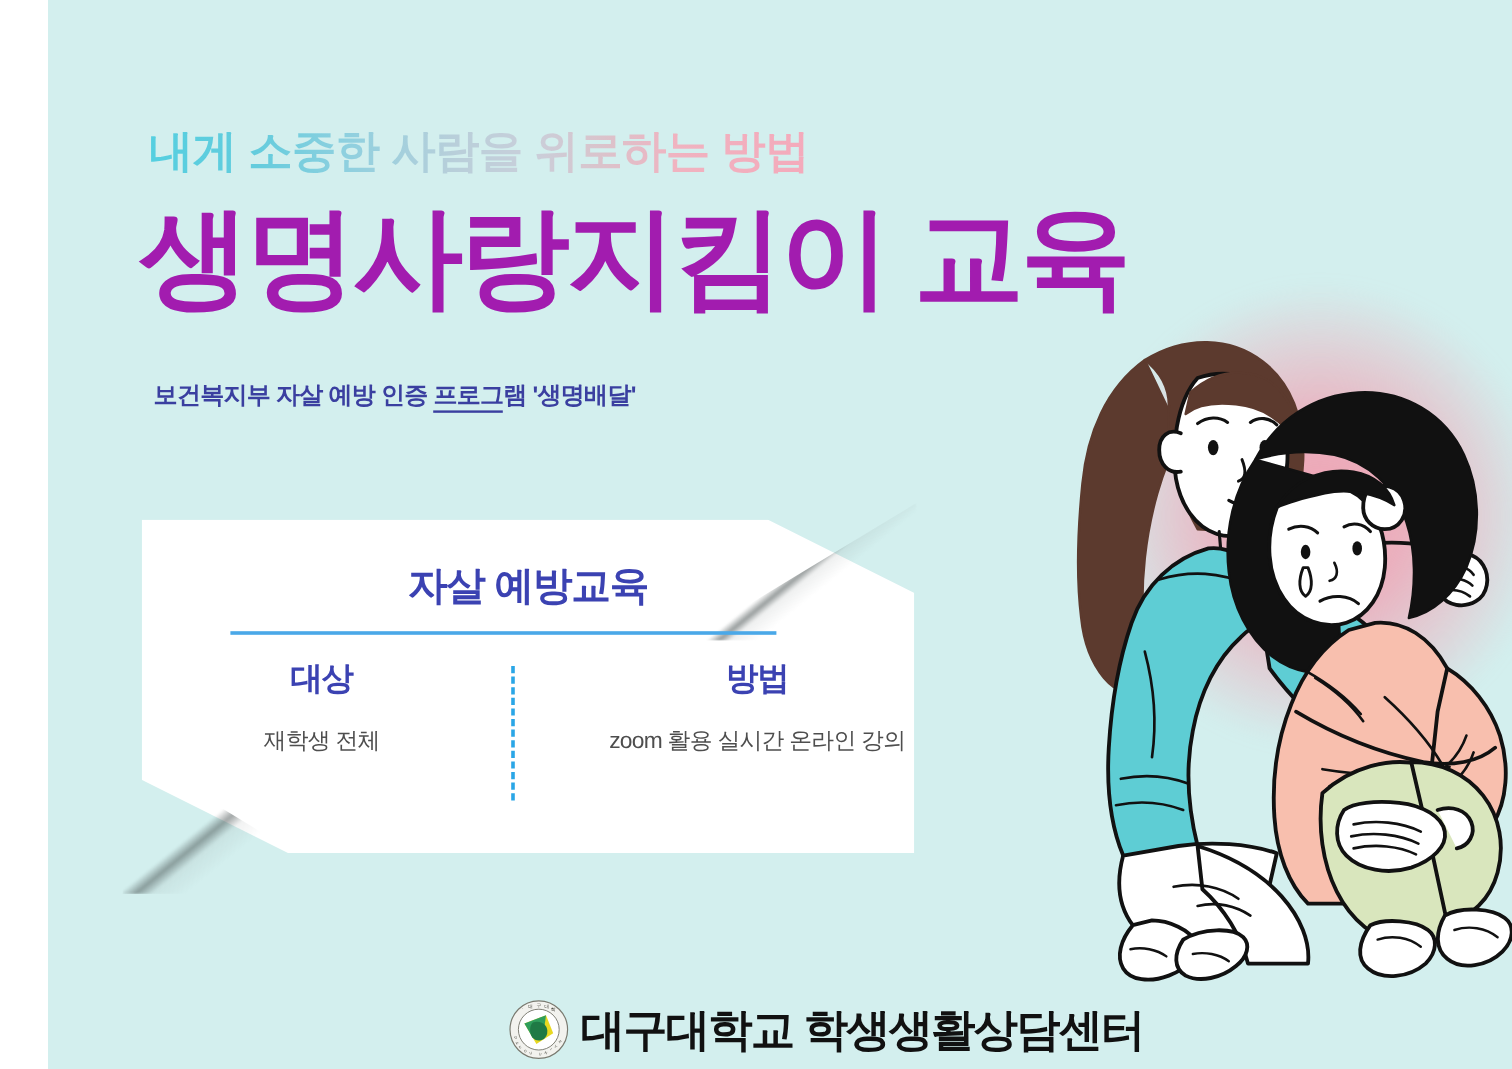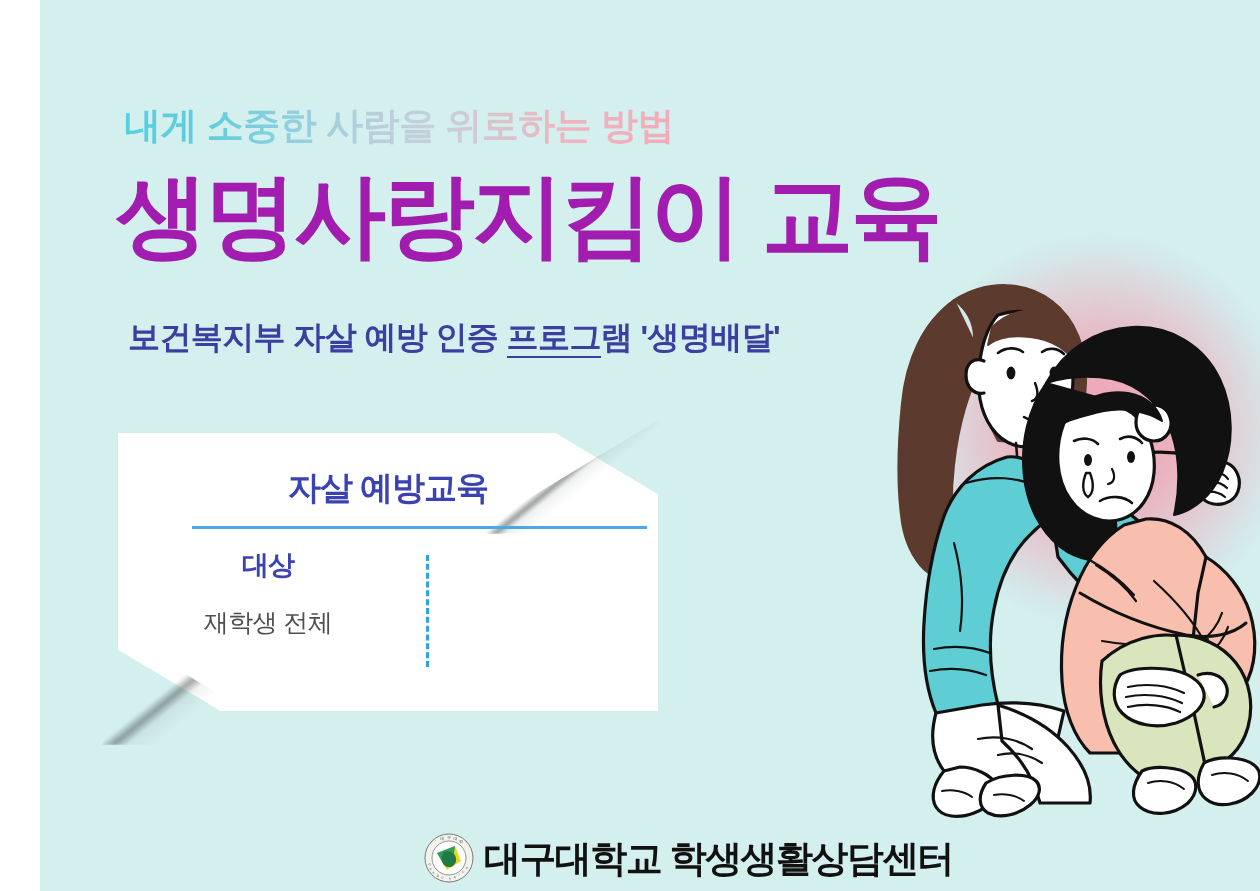--- a/index.html
+++ b/index.html
@@ -66,37 +66,37 @@
     color: #a21caf;
     white-space: nowrap;
     line-height: 1.08;
   }
 
   
   .subtitle {
     position: absolute;
     left: 88px;
     top: 316px;
-    font-size: 32px;
+    font-size: 20px;
     font-weight: 700;
     letter-spacing: -0.6px;
     color: #3a3fa0;
     white-space: nowrap;
   }
   .subtitle .underlined {
     border-bottom: 2px solid #3a3fa0;
     padding-bottom: 1px;
   }
 
   
   .card-wrap {
     position: absolute;
     left: 78px;
     top: 433px;
-    width: 540px;
+    width: 644px;
     height: 278px;
   }
   .card {
     position: absolute;
     inset: 0;
     background: #ffffff;
     -webkit-clip-path: polygon(0 0, 81% 0, 100% 22%, 100% 100%, 19% 100%, 0 78%);
     clip-path: polygon(0 0, 81% 0, 100% 22%, 100% 100%, 19% 100%, 0 78%);
   }
   
@@ -169,21 +169,21 @@
   .col.method { width: 344px; }
   .col-label {
     font-size: 27px;
     font-weight: 700;
     letter-spacing: -1px;
     color: #3b42b2;
     line-height: 1.1;
   }
   .col-value {
     margin-top: 26px;
-    font-size: 25px;
+    font-size: 19px;
     font-weight: 400;
     letter-spacing: -0.6px;
     color: #4e4e4e;
     line-height: 1.2;
   }
   .col-divider {
     position: absolute;
     left: 308px;
     top: 122px;
     width: 0;
@@ -242,20 +242,24 @@
     <div class="fold tr"></div>
     <div class="fold bl"></div>
 
     <div class="card-title">자살 예방교육</div>
     <div class="card-rule"></div>
 
     <div class="columns">
       <div class="col target">
         <div class="col-label">대상</div>
         <div class="col-value">재학생 전체</div>
+      </div>
+      <div class="col method">
+        <div class="col-label">방법</div>
+        <div class="col-value">zoom 활용 실시간 온라인 강의</div>
       </div>
     </div>
     <div class="col-divider"></div>
   </div>
 
   <div class="illo">
     <svg viewBox="0 0 500 578" xmlns="http://www.w3.org/2000/svg">
       <g fill="none" stroke="#111" stroke-width="3.2" stroke-linecap="round" stroke-linejoin="round">
 
         <path d="M152 57 C120 80 104 118 100 160 C96 200 95 240 99 272

